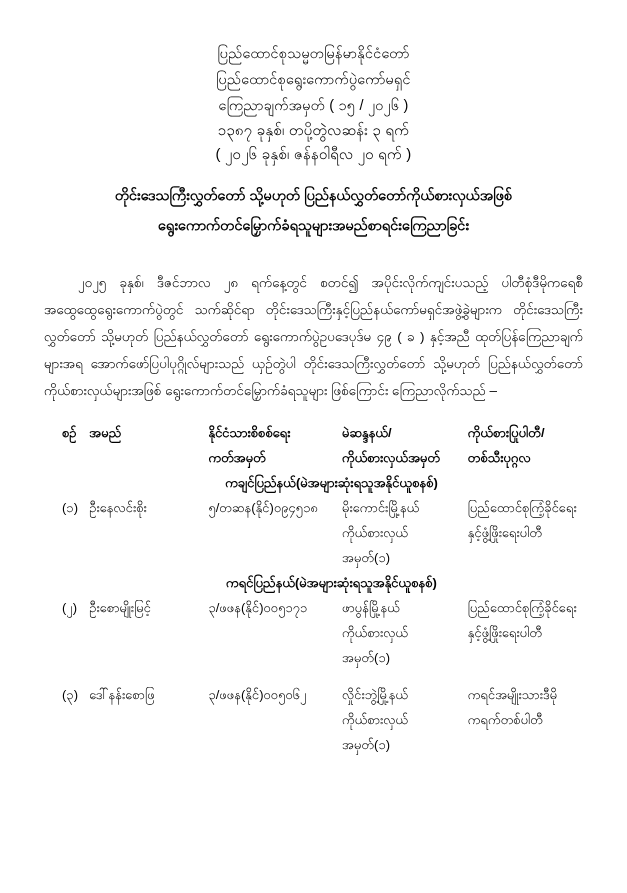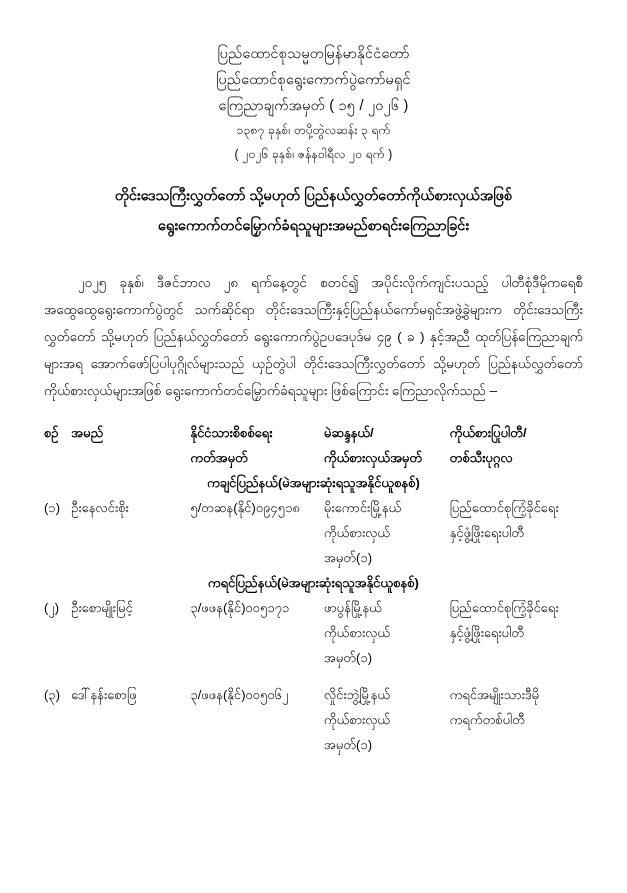--- a/index.html
+++ b/index.html
@@ -24,21 +24,21 @@
   .hdr {
     text-align: center;
     font-size: 14.5px;
     line-height: 26px;
     letter-spacing: 0.2px;
   }
   .hdr .l1, .hdr .l2, .hdr .l3 {
     font-size: 14.5px;
   }
   .hdr .l4, .hdr .l5 {
-    font-size: 12px;
+    font-size: 15px;
     line-height: 24px;
   }
   .title {
     text-align: center;
     font-size: 14.5px;
     font-weight: bold;
     line-height: 30px;
     margin-top: 14px;
   }
   .body-par {
@@ -51,20 +51,21 @@
   }
   .body-par .indent {
     display: inline-block;
     width: 34px;
   }
   .cols {
     margin-top: 16px;
     width: 100%;
     border-collapse: collapse;
     font-size: 13px;
+    margin-left: 18px;
   }
   .cols td {
     vertical-align: top;
     padding: 0;
     line-height: 25px;
   }
   .c-no    { width: 30px; }
   .c-name  { width: 140px; }
   .c-nrc   { width: 142px; }
   .c-const { width: 140px; }

